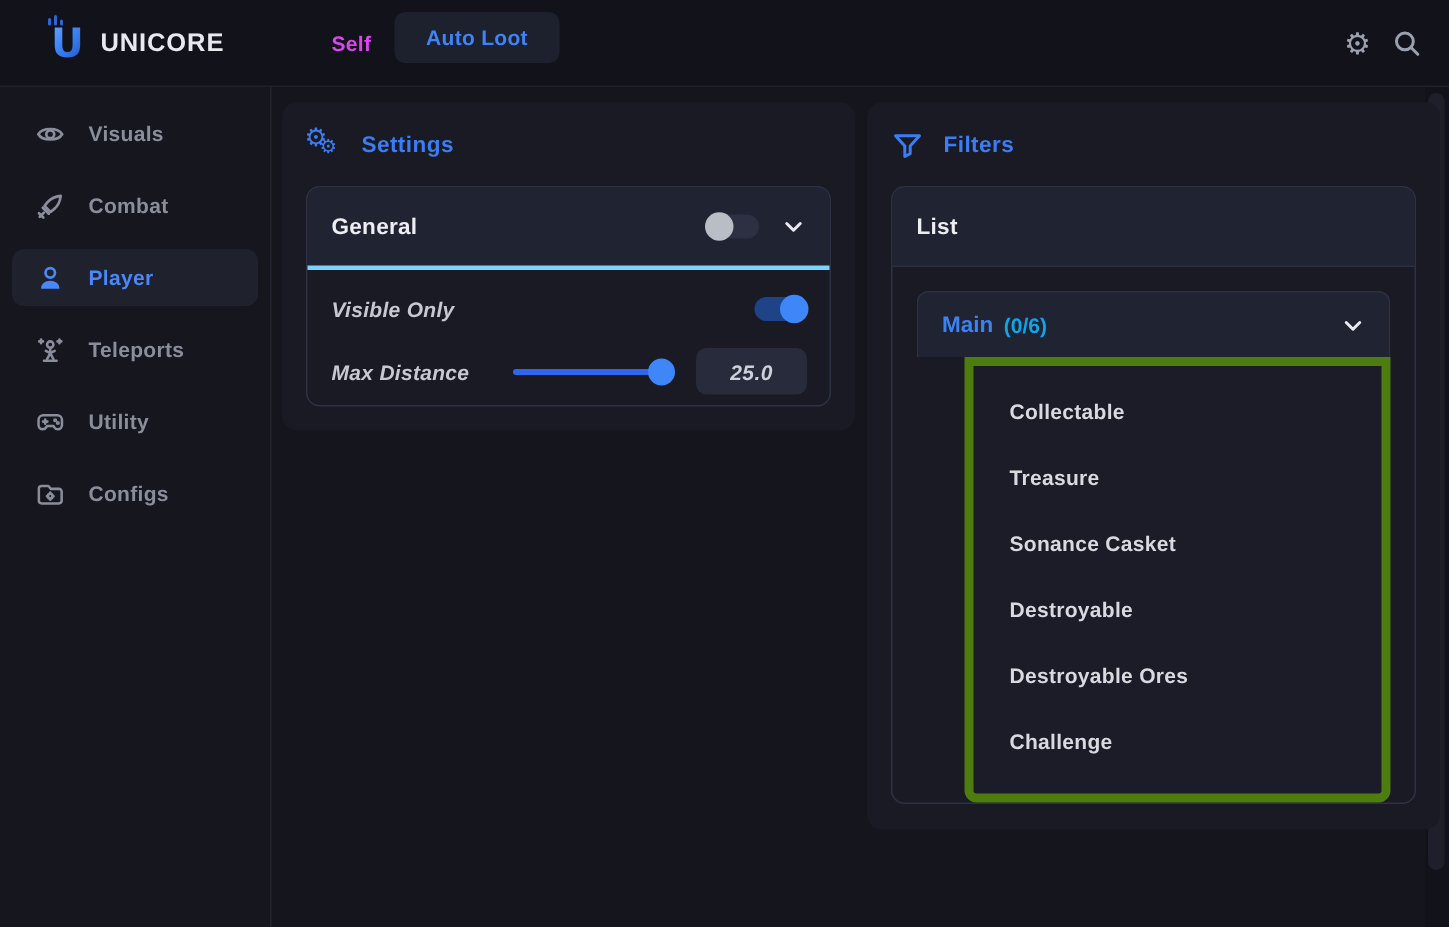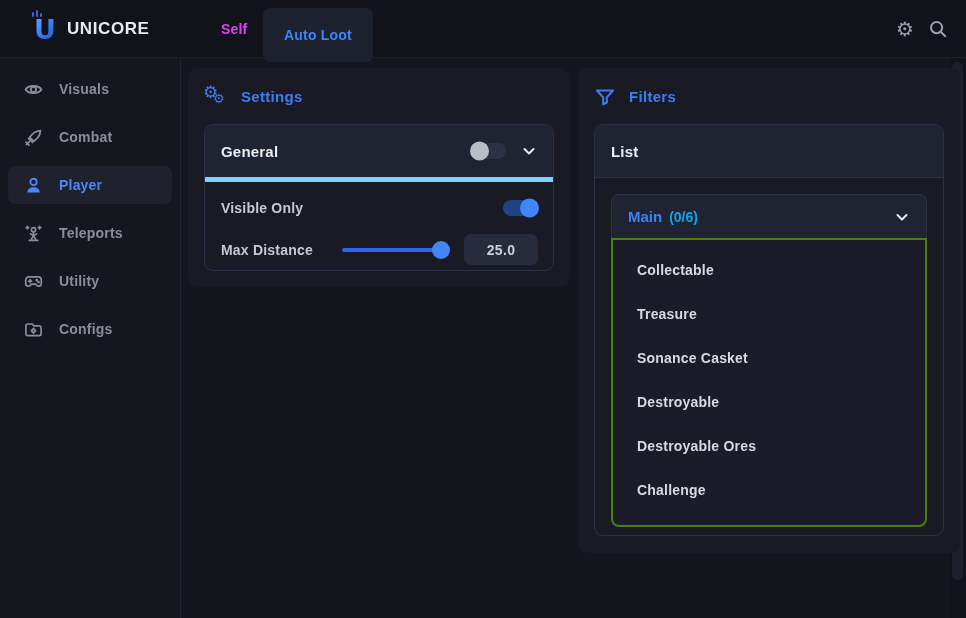--- a/index.html
+++ b/index.html
@@ -16,21 +16,21 @@
           -webkit-background-clip:text; background-clip:text; color:transparent; }
   .logo-ticks { position:absolute; left:-2px; top:-6px; width:10px; height:8px; }
   .logo-ticks i { position:absolute; width:2px; background:#2e66d8; border-radius:1px; }
   .logo-ticks i:nth-child(1){ left:0; top:2px; height:5px; }
   .logo-ticks i:nth-child(2){ left:4px; top:0; height:7px; }
   .logo-ticks i:nth-child(3){ left:8px; top:3px; height:4px; }
   .brand-name { color:#e8e9ee; font-size:17px; font-weight:700; letter-spacing:.6px; }
 
   .tab { border:none; background:transparent; cursor:pointer; font-family:inherit; font-weight:700; font-size:14px; letter-spacing:.2px; }
   .tab-self { position:absolute; left:211px; top:10px; height:38px; padding:0 10px; color:#d946ef; }
-  .tab-active { position:absolute; left:263px; top:8px; width:110px; height:54px; background:#1d212e; border-radius:7px; color:#3f83f8; }
+  .tab-active { position:absolute; left:263px; top:8px; width:110px; height:34px; background:#1d212e; border-radius:7px; color:#3f83f8; }
 
   .topbar-right { position:absolute; right:0; top:0; height:58px; }
   .gear-glyph { position:absolute; right:52px; top:50%; transform:translateY(-50%); font-family:"DejaVu Sans",sans-serif;
                 font-size:20px; color:#9aa0ad; cursor:pointer; line-height:1; }
   .search-btn { position:absolute; right:18px; top:50%; transform:translateY(-50%); cursor:pointer; display:flex; }
 
   
   .sidebar { position:absolute; left:0; top:58px; bottom:0; width:181px; background:#16161f; border-right:1px solid #24242f; padding-top:12px; }
   .side-item { position:relative; height:38px; margin:0 8px 10px 8px; border-radius:8px; display:flex; align-items:center; gap:16px;
                padding-left:16px; color:#8a8e9a; font-size:14px; font-weight:700; cursor:pointer; letter-spacing:.2px; }
@@ -85,21 +85,21 @@
                display:flex; align-items:center; justify-content:center; cursor:text; letter-spacing:.3px; }
 
   
   .list-box { top:56px; height:412px; }
   .list-body { padding:16px; }
   .dropdown-header { height:44px; background:#202331; border:1px solid #2e3145; border-bottom:none; border-radius:8px 8px 0 0;
                      display:flex; align-items:center; padding:0 16px; cursor:pointer; }
   .dd-name { color:#3b82f6; font-size:15px; font-weight:700; }
   .dd-count { color:#0ea5e9; font-size:14px; font-weight:600; margin-left:7px; }
   .dropdown-header .chev { margin-left:auto; }
-  .dropdown-items { border:2px solid #4d7c0f; border-radius:0 0 8px 8px; padding:8px 0 13px 0; background:#1b1c27; }
+  .dropdown-items { border:6px solid #4d7c0f; border-radius:0 0 8px 8px; padding:8px 0 13px 0; background:#1b1c27;margin-left:32px; }
   .dd-item { height:44px; display:flex; align-items:center; padding-left:24px; color:#d8dae0; font-size:14px; font-weight:600;
              letter-spacing:.2px; cursor:pointer; }
 
   svg { display:block; }
 </style>
 </head>
 <body>
 
 <div class="window">
 
@@ -212,21 +212,21 @@
             <span class="toggle off">
                 <span class="knob"></span>
               </span>
             <span class="chev">
               <svg width="16" height="16" viewBox="0 0 16 16" fill="none" stroke="#e8eaef" stroke-width="2" stroke-linecap="round" stroke-linejoin="round">
                 <path d="M3.5 6l4.5 4.5L12.5 6"></path>
               </svg>
             </span>
           </span>
         </div>
-        <div class="box-body-settings" style="border-top:5px solid #7dd3fc;">
+        <div class="box-body-settings" style="border-top:3px solid #7dd3fc;font-style:italic;">
           <div class="ctl-row">
             <span class="ctl-label">Visible Only</span>
             <span class="ctl-right">
               <span class="toggle on">
                   <span class="knob"></span>
                 </span>
             </span>
           </div>
           <div class="ctl-row">
             <span class="ctl-label">Max Distance</span>

